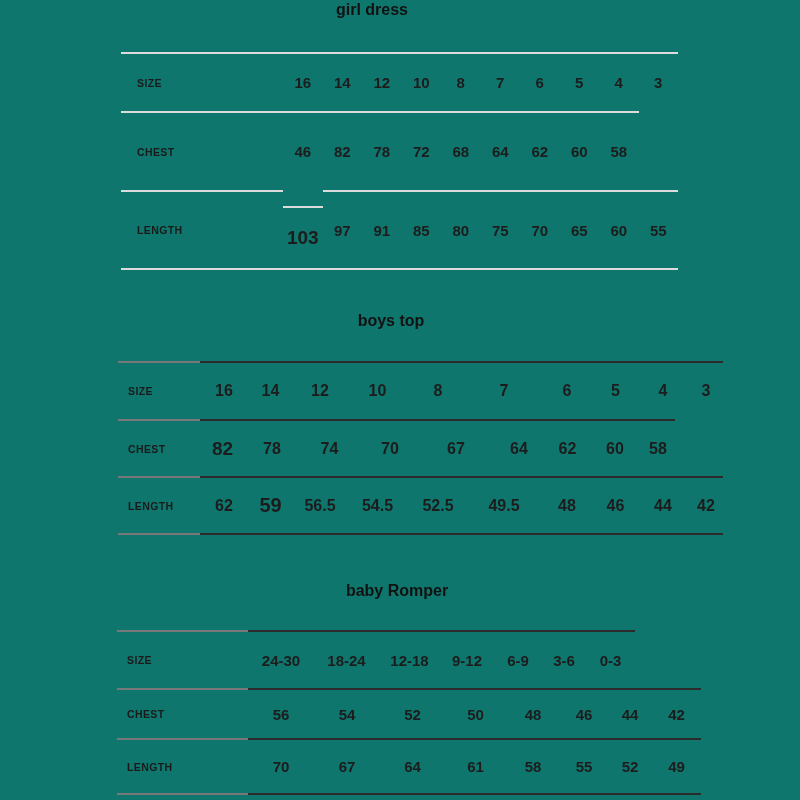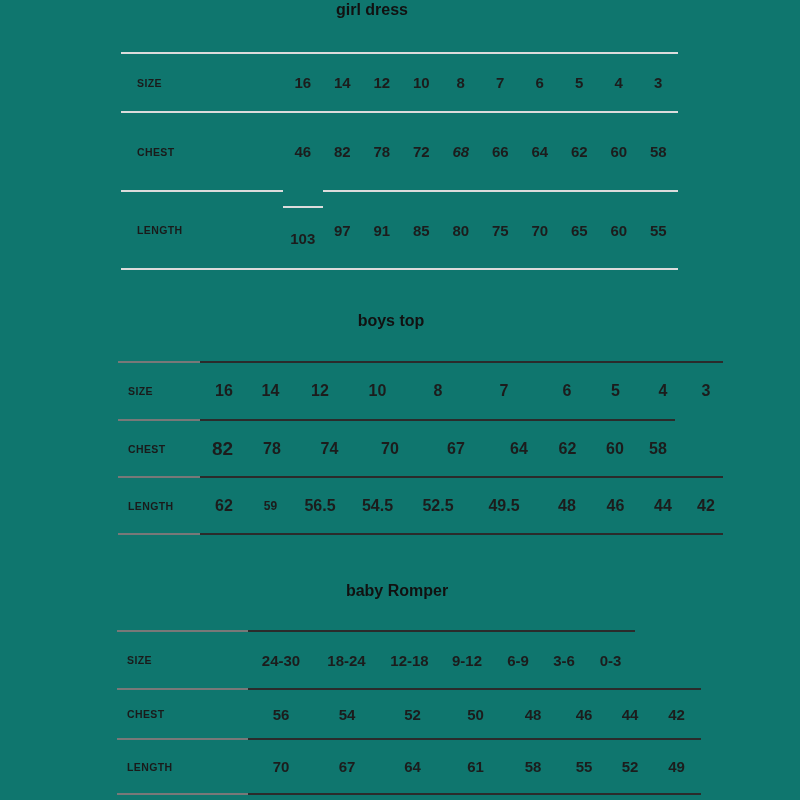--- a/index.html
+++ b/index.html
@@ -73,30 +73,29 @@
           <div class="cell data-cell" style="width: 39.5px; border-top-color: rgb(220, 220, 220); font-size: 15px;">5</div>
           <div class="cell data-cell" style="width: 39.5px; border-top-color: rgb(220, 220, 220); font-size: 15px;">4</div>
           <div class="cell data-cell" style="width: 39.5px; border-top-color: rgb(220, 220, 220); font-size: 15px;">3</div>
         </div>
         <div class="row" style="height: 79px;">
           <div class="cell label-cell" style="width: 162px; padding-left: 16px; border-top-color: rgb(220, 220, 220);">CHEST</div>
           <div class="cell data-cell" style="width: 39.5px; border-top-color: rgb(220, 220, 220); font-size: 15px;">46</div>
           <div class="cell data-cell" style="width: 39.5px; border-top-color: rgb(220, 220, 220); font-size: 15px;">82</div>
           <div class="cell data-cell" style="width: 39.5px; border-top-color: rgb(220, 220, 220); font-size: 15px;">78</div>
           <div class="cell data-cell" style="width: 39.5px; border-top-color: rgb(220, 220, 220); font-size: 15px;">72</div>
-          <div class="cell data-cell" style="width: 39.5px; border-top-color: rgb(220, 220, 220); font-size: 15px; font-style: italic;">68</div>
-          <div class="cell data-cell" style="width: 39.5px; border-top-color: rgb(220, 220, 220); font-size: 15px;">66</div>
+          <div class="cell data-cell" style="width: 39.5px; border-top-color: rgb(220, 220, 220); font-size: 15px;">68</div>
           <div class="cell data-cell" style="width: 39.5px; border-top-color: rgb(220, 220, 220); font-size: 15px;">64</div>
           <div class="cell data-cell" style="width: 39.5px; border-top-color: rgb(220, 220, 220); font-size: 15px;">62</div>
           <div class="cell data-cell" style="width: 39.5px; border-top-color: rgb(220, 220, 220); font-size: 15px;">60</div>
           <div class="cell data-cell" style="width: 39.5px; border-top-color: rgb(220, 220, 220); font-size: 15px;">58</div>
         </div>
         <div class="row" style="height: 78px;">
           <div class="cell label-cell" style="width: 162px; padding-left: 16px; border-top-color: rgb(220, 220, 220);">LENGTH</div>
-          <div class="cell data-cell" style="width: 39.5px; border-top-color: rgb(220, 220, 220); font-size: 15px; margin-top: 16px;">103</div>
+          <div class="cell data-cell" style="width: 39.5px; border-top-color: rgb(220, 220, 220); font-size: 19px; margin-top: 16px;">103</div>
           <div class="cell data-cell" style="width: 39.5px; border-top-color: rgb(220, 220, 220); font-size: 15px;">97</div>
           <div class="cell data-cell" style="width: 39.5px; border-top-color: rgb(220, 220, 220); font-size: 15px;">91</div>
           <div class="cell data-cell" style="width: 39.5px; border-top-color: rgb(220, 220, 220); font-size: 15px;">85</div>
           <div class="cell data-cell" style="width: 39.5px; border-top-color: rgb(220, 220, 220); font-size: 15px;">80</div>
           <div class="cell data-cell" style="width: 39.5px; border-top-color: rgb(220, 220, 220); font-size: 15px;">75</div>
           <div class="cell data-cell" style="width: 39.5px; border-top-color: rgb(220, 220, 220); font-size: 15px;">70</div>
           <div class="cell data-cell" style="width: 39.5px; border-top-color: rgb(220, 220, 220); font-size: 15px;">65</div>
           <div class="cell data-cell" style="width: 39.5px; border-top-color: rgb(220, 220, 220); font-size: 15px;">60</div>
           <div class="cell data-cell" style="width: 39.5px; border-top-color: rgb(220, 220, 220); font-size: 15px;">55</div>
         </div>
@@ -131,21 +130,21 @@
           <div class="cell data-cell" style="width: 60px; border-top-color: rgb(43, 43, 43); font-size: 16px;">70</div>
           <div class="cell data-cell" style="width: 72px; border-top-color: rgb(43, 43, 43); font-size: 16px;">67</div>
           <div class="cell data-cell" style="width: 54px; border-top-color: rgb(43, 43, 43); font-size: 16px;">64</div>
           <div class="cell data-cell" style="width: 43px; border-top-color: rgb(43, 43, 43); font-size: 16px;">62</div>
           <div class="cell data-cell" style="width: 52px; border-top-color: rgb(43, 43, 43); font-size: 16px;">60</div>
           <div class="cell data-cell" style="width: 34px; border-top-color: rgb(43, 43, 43); font-size: 16px;">58</div>
         </div>
         <div class="row" style="height: 57px;">
           <div class="cell label-cell" style="width: 82px; padding-left: 10px; border-top-color: rgb(120, 120, 120);">LENGTH</div>
           <div class="cell data-cell" style="width: 48px; border-top-color: rgb(43, 43, 43); font-size: 16px;">62</div>
-          <div class="cell data-cell" style="width: 45px; border-top-color: rgb(43, 43, 43); font-size: 12px;">59</div>
+          <div class="cell data-cell" style="width: 45px; border-top-color: rgb(43, 43, 43); font-size: 20px;">59</div>
           <div class="cell data-cell" style="width: 54px; border-top-color: rgb(43, 43, 43); font-size: 16px;">56.5</div>
           <div class="cell data-cell" style="width: 61px; border-top-color: rgb(43, 43, 43); font-size: 16px;">54.5</div>
           <div class="cell data-cell" style="width: 60px; border-top-color: rgb(43, 43, 43); font-size: 16px;">52.5</div>
           <div class="cell data-cell" style="width: 72px; border-top-color: rgb(43, 43, 43); font-size: 16px;">49.5</div>
           <div class="cell data-cell" style="width: 54px; border-top-color: rgb(43, 43, 43); font-size: 16px;">48</div>
           <div class="cell data-cell" style="width: 43px; border-top-color: rgb(43, 43, 43); font-size: 16px;">46</div>
           <div class="cell data-cell" style="width: 52px; border-top-color: rgb(43, 43, 43); font-size: 16px;">44</div>
           <div class="cell data-cell" style="width: 34px; border-top-color: rgb(43, 43, 43); font-size: 16px;">42</div>
         </div>
         <div class="row closer">

